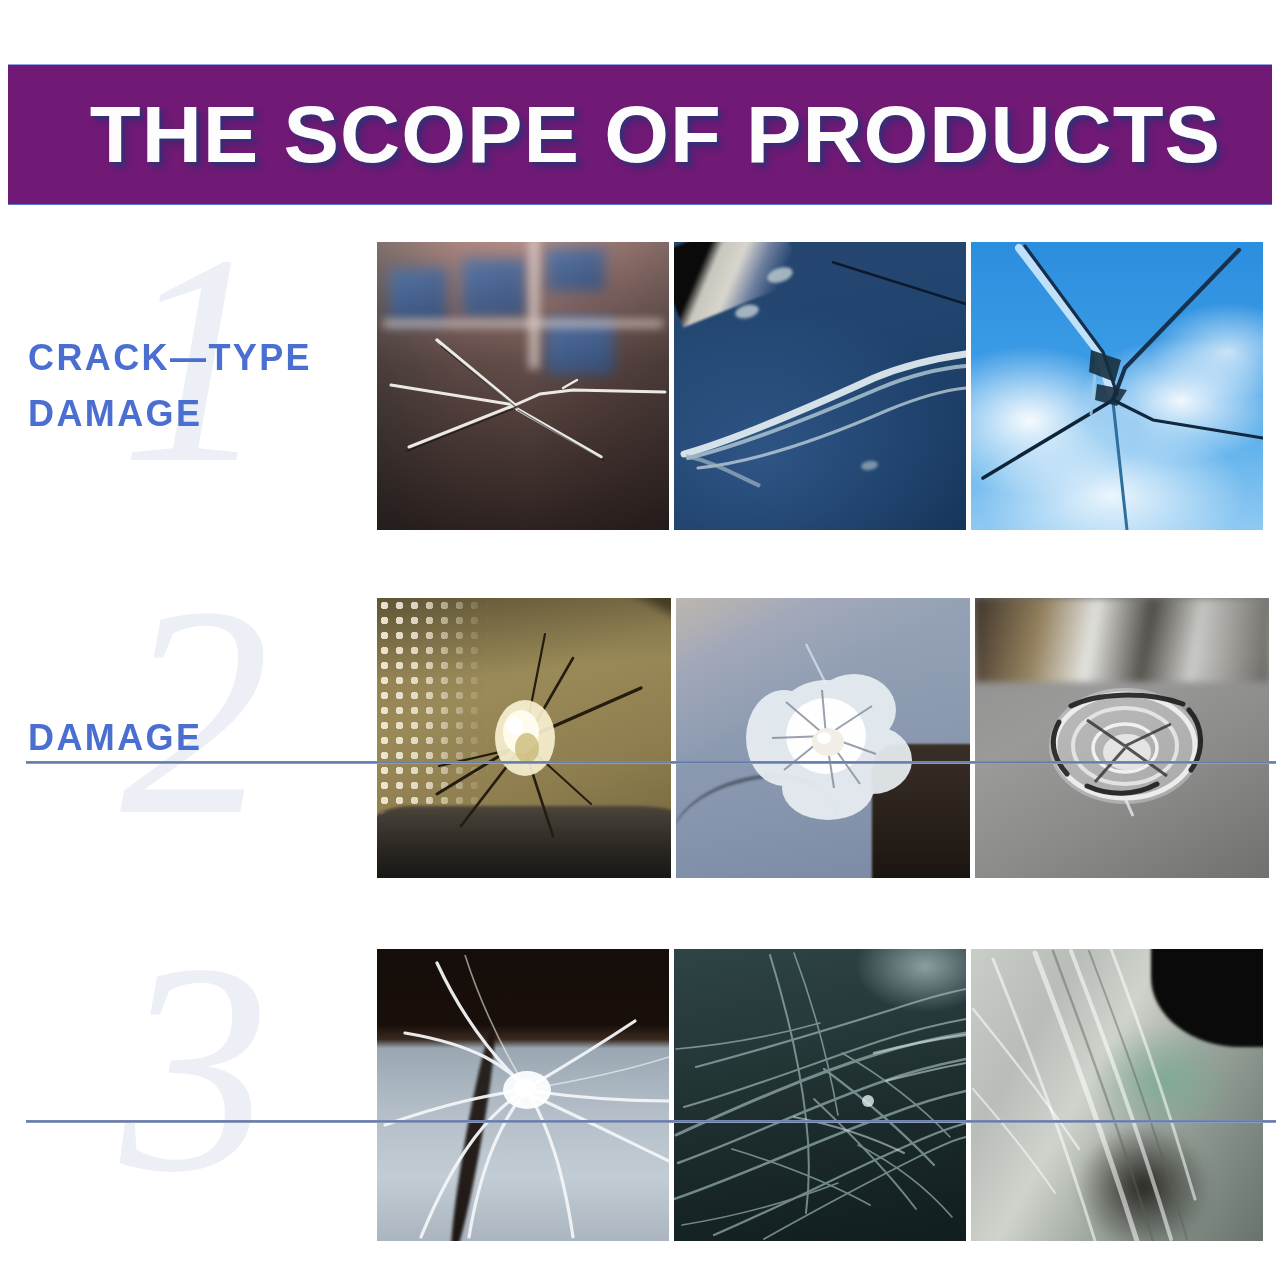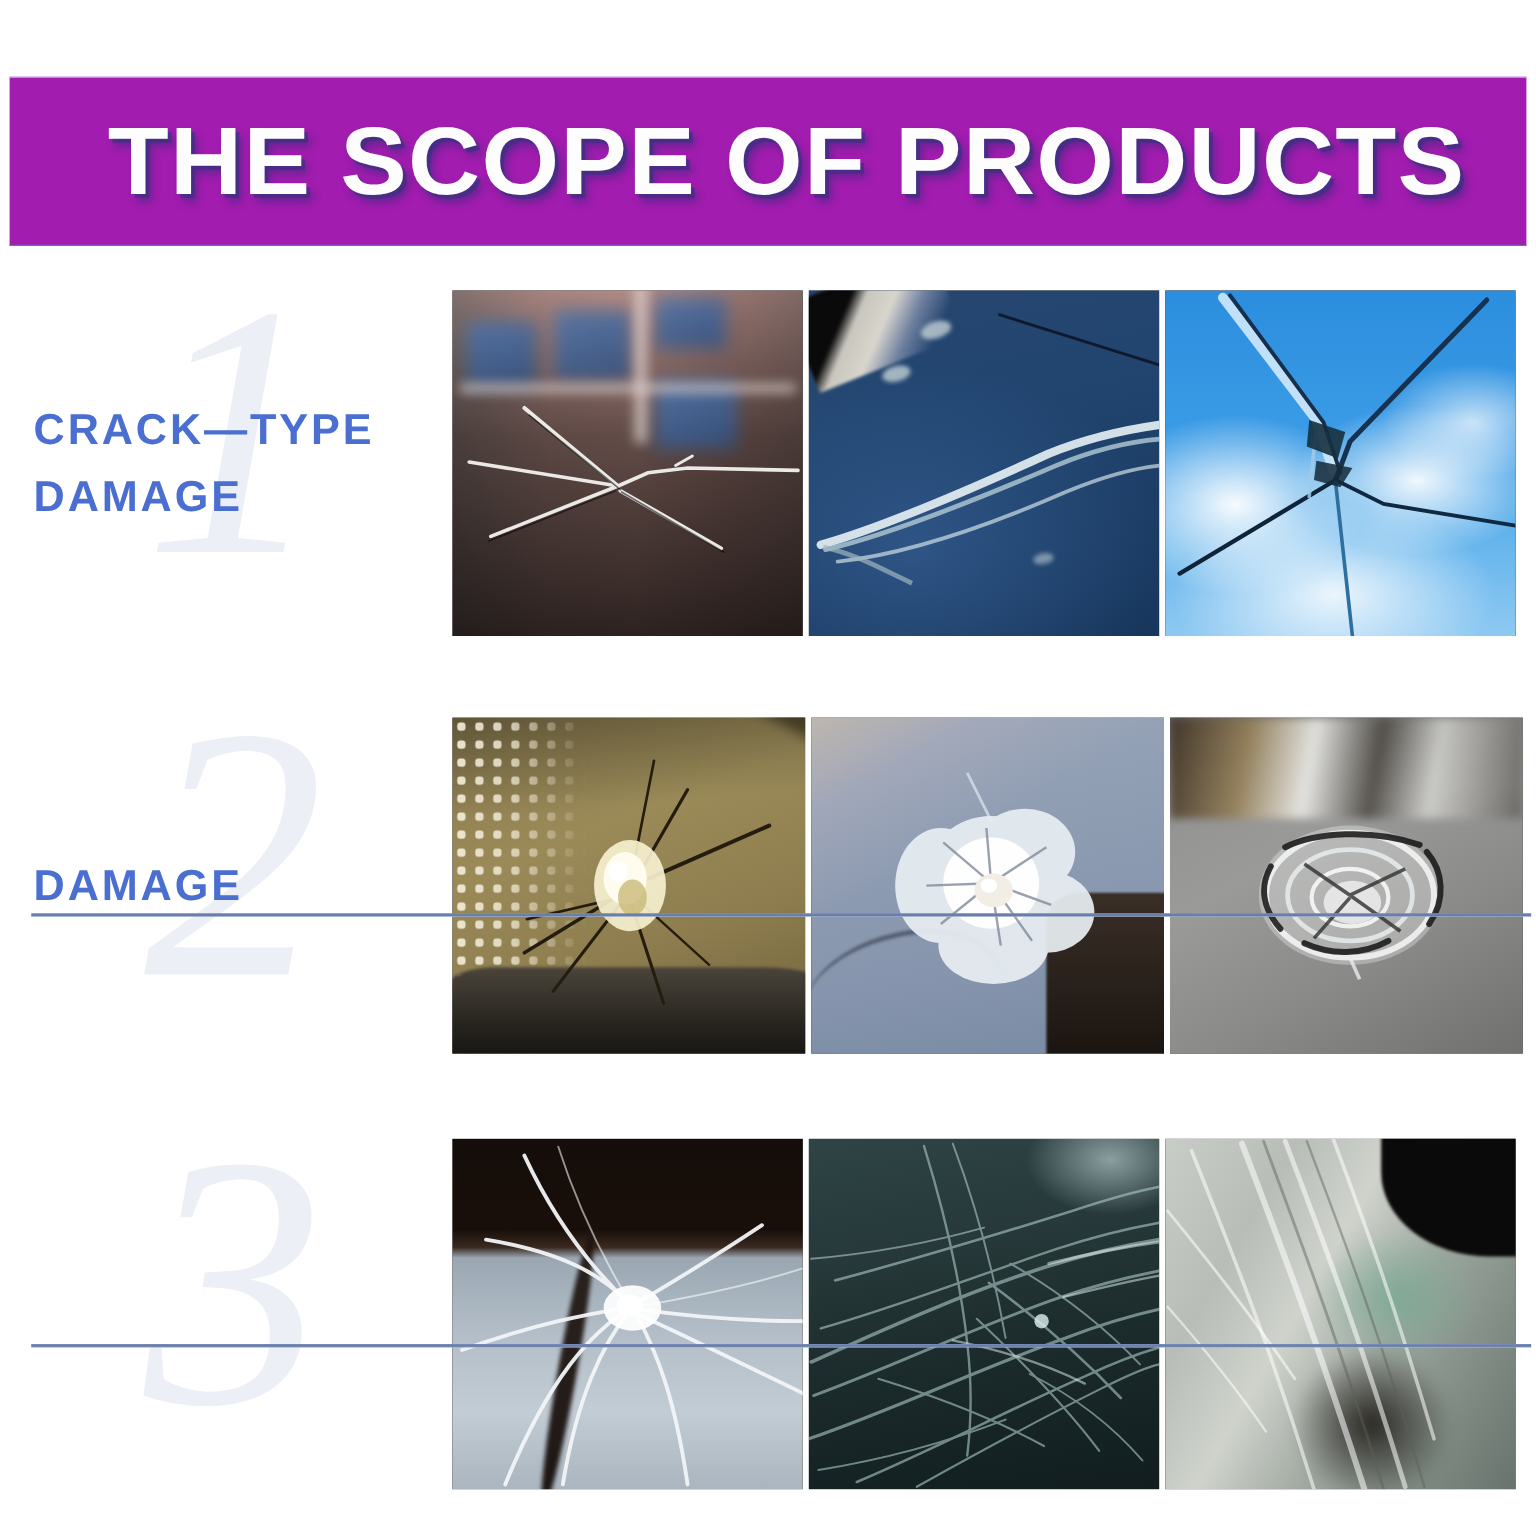--- a/index.html
+++ b/index.html
@@ -15,21 +15,21 @@
     position: relative;
   }
 
   
   .banner {
     position: absolute;
     left: 8px;
     top: 64px;
     width: 1264px;
     height: 141px;
-    background: #a21caf;
+    background: #701a75;
     display: flex;
     align-items: center;
     justify-content: center;
     box-sizing: border-box;
     border-top: 1px solid #8fa3e6;
     border-bottom: 1px solid #5a74d2;
   }
   .banner-title {
     color: #fdfdfd;
     font-family: "Liberation Sans", sans-serif;

